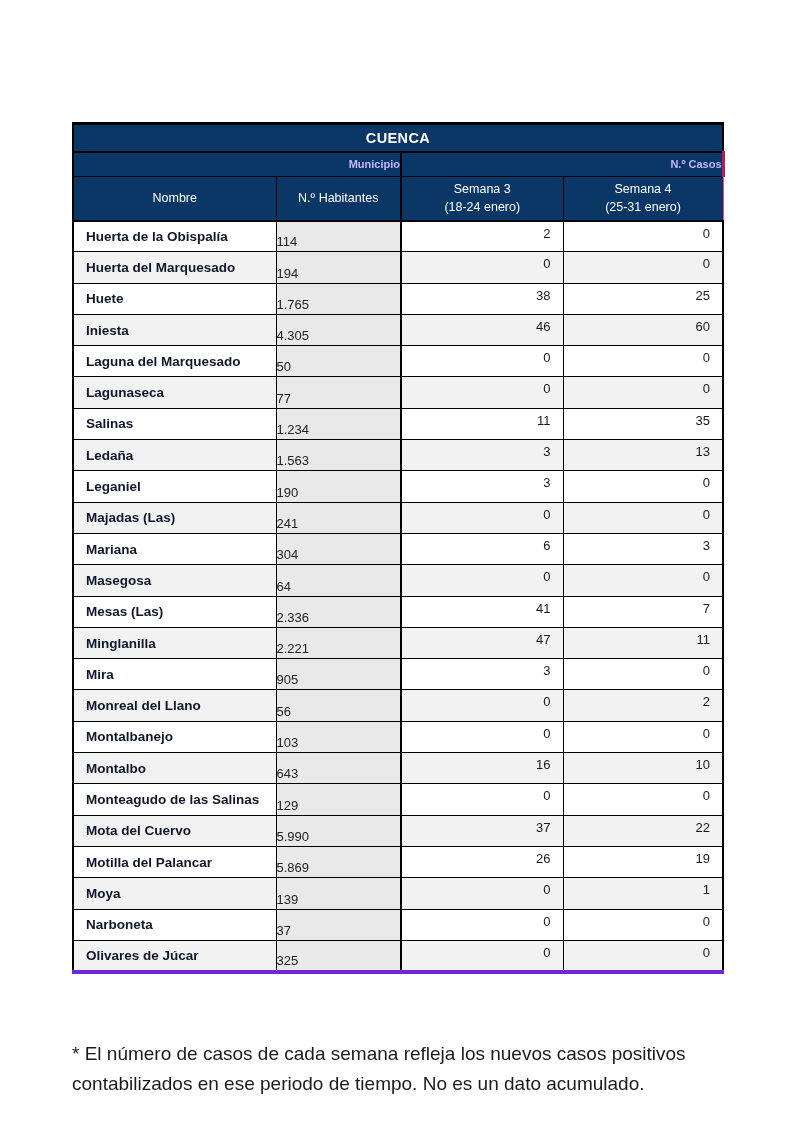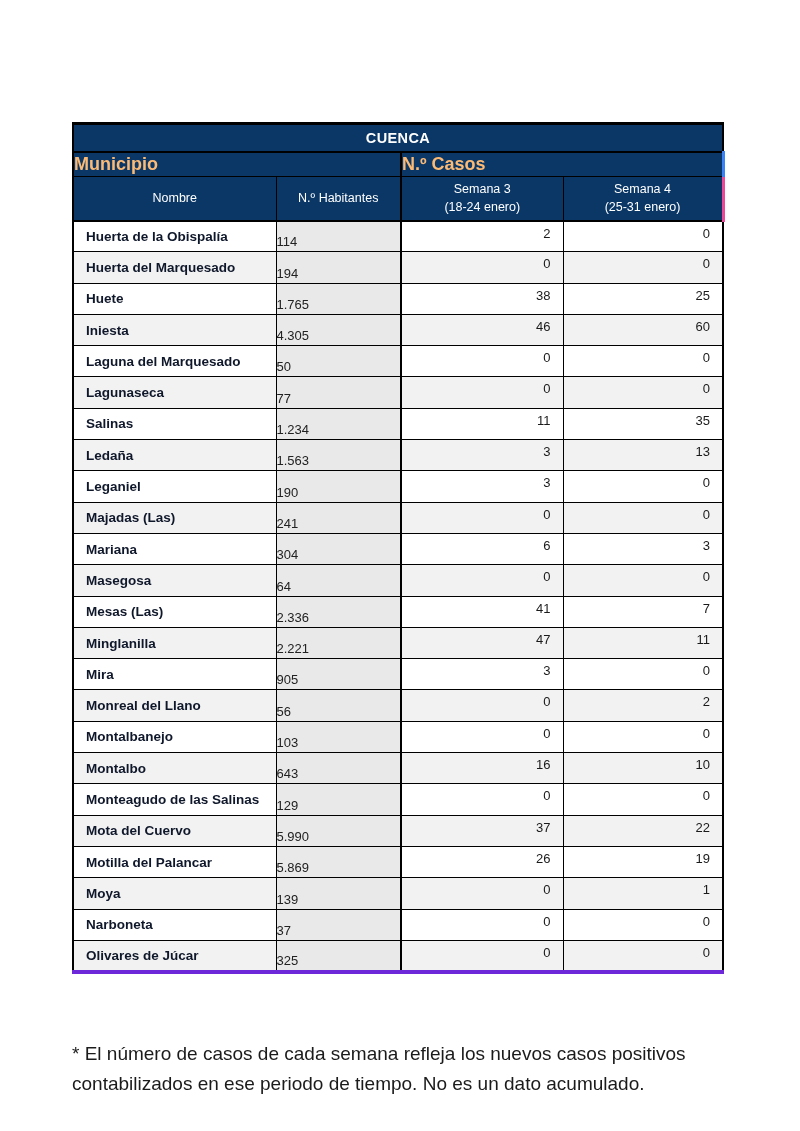--- a/index.html
+++ b/index.html
@@ -32,43 +32,43 @@
     font-weight: bold;
     font-size: 14.5px;
     letter-spacing: 0.4px;
     text-align: center;
     height: 28px;
     border: 2px solid #000;
     border-top: 3px solid #000;
   }
   tr.group-row td {
     background: var(--navy);
-    color: #fdba74;
+    color: #c4b5fd;
     font-weight: bold;
-    font-size: 18px;
-    text-align: left;
+    font-size: 11px;
+    text-align: right;
     height: 25px;
     border: 1px solid #000;
     border-left: 2px solid #000;
   }
-  tr.group-row td:last-child { border-right: 3px solid #3b82f6; }
+  tr.group-row td:last-child { border-right: 3px solid #be185d; }
   tr.cols-row th {
     background: var(--navy);
     color: #ffffff;
     font-weight: normal;
     font-size: 12.5px;
     line-height: 1.45;
     text-align: center;
     height: 44px;
     border: 1px solid #000;
     border-bottom: 2px solid #000;
     vertical-align: middle;
   }
   tr.cols-row th:first-child { border-left: 2px solid #000; }
-  tr.cols-row th:last-child  { border-right: 3px solid #ec4899; }
+  tr.cols-row th:last-child  { border-right: 1px solid #ec4899; }
   th .hdr-line { display: block; }
 
   
   tbody.data-rows td {
     border: 1px solid #000;
     height: 31.3px;
     font-size: 13px;
     background: #ffffff;
   }
   tbody.data-rows tr:nth-child(even) td { background: #f2f2f2; }

